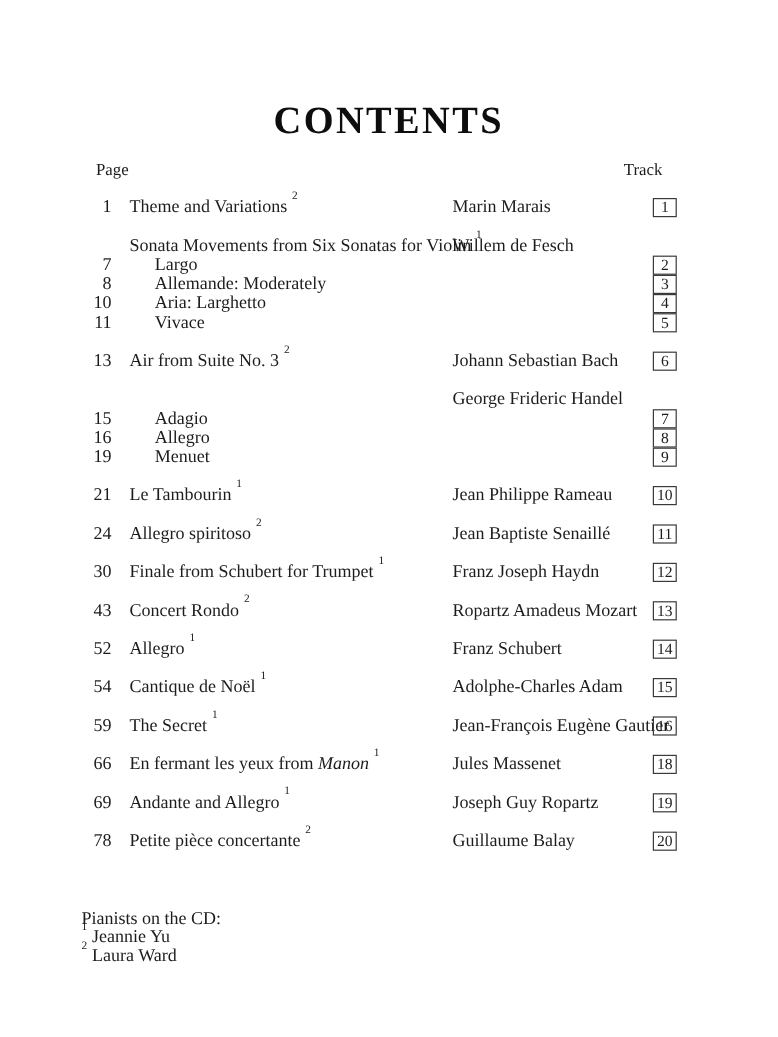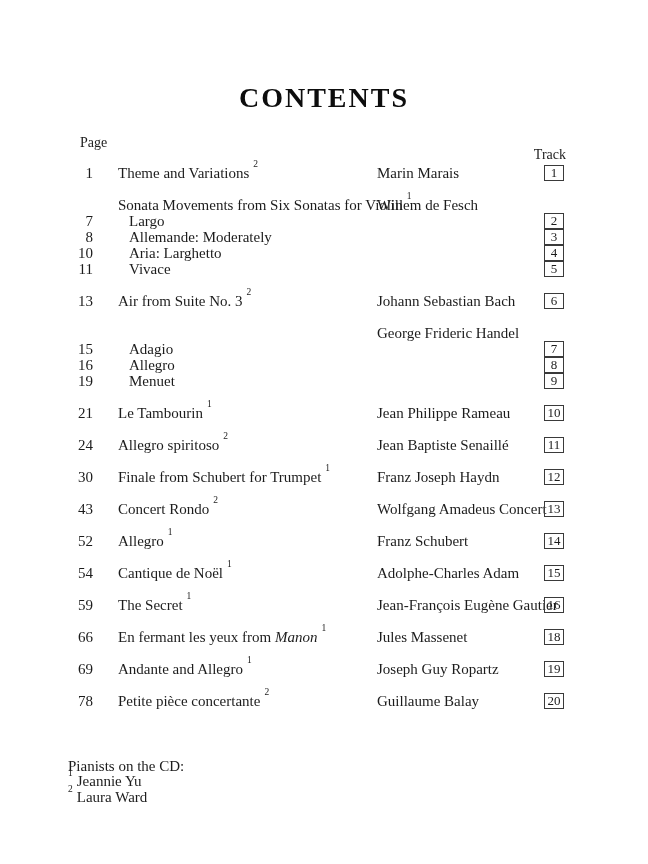--- a/index.html
+++ b/index.html
@@ -12,33 +12,33 @@
     font-family: "Liberation Serif", "DejaVu Serif", serif;
     overflow: hidden;
   }
   .doc-title {
     position: absolute;
     top: 82px;
     left: 0;
     right: 0;
     margin: 0;
     text-align: center;
-    font-size: 28px;
+    font-size: 32px;
     font-weight: bold;
     letter-spacing: 2px;
     color: #0d0d0d;
   }
   .colhead { position: absolute; top: 135px; left: 0; right: 0; height: 16px; font-size: 14px; }
   .pagehead { position: absolute; left: 80px; }
-  .trackhead { position: absolute; right: 82px; margin-top: 12px; }
+  .trackhead { position: absolute; right: 96px; }
   .list { position: absolute; top: 165px; left: 0; right: 0; }
   .entry { margin-bottom: 16px; }
   .row { position: relative; height: 16px; line-height: 16px; font-size: 15px; }
   .num { position: absolute; left: 0; width: 93px; text-align: right; }
-  .titlecell { position: absolute; left: 118px; white-space: nowrap; }
+  .titlecell { position: absolute; left: 108px; white-space: nowrap; }
   .sub .titlecell { left: 129px; }
   .composer { position: absolute; left: 377px; white-space: nowrap; }
   .trackbox {
     position: absolute;
     left: 544px;
     top: 0;
     width: 18px;
     height: 14px;
     line-height: 14px;
     border: 1px solid #3a3a3a;
@@ -152,21 +152,21 @@
           <span class="num">30</span>
           <span class="titlecell"><span>Finale from Schubert for Trumpet</span><sup>1</sup></span>
           <span class="composer">Franz Joseph Haydn</span>
           <span class="trackbox">12</span>
         </div>
       </div>
       <div class="entry">
         <div class="row">
           <span class="num">43</span>
           <span class="titlecell"><span>Concert Rondo</span><sup>2</sup></span>
-          <span class="composer">Wolfgang Amadeus Concert</span>
+          <span class="composer">Ropartz Amadeus Mozart</span>
           <span class="trackbox">13</span>
         </div>
       </div>
       <div class="entry">
         <div class="row">
           <span class="num">52</span>
           <span class="titlecell"><span>Allegro</span><sup>1</sup></span>
           <span class="composer">Franz Schubert</span>
           <span class="trackbox">14</span>
         </div>

